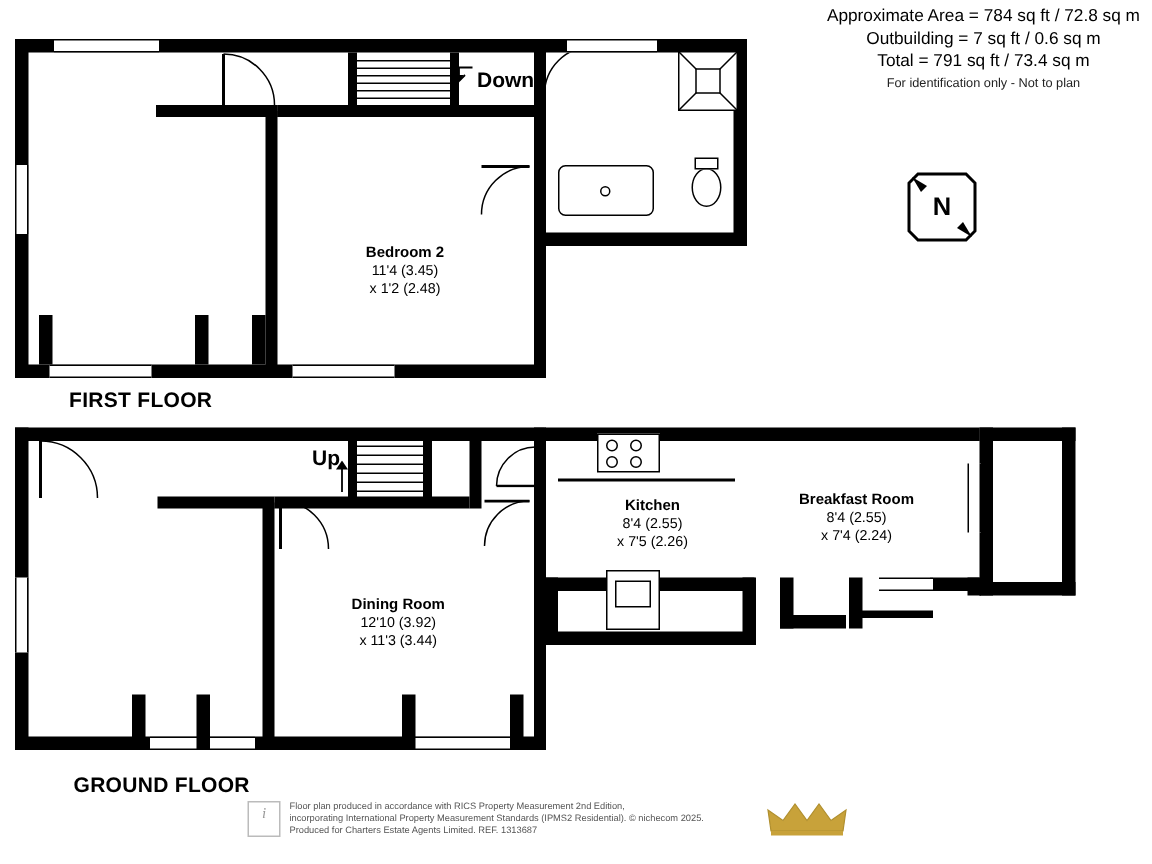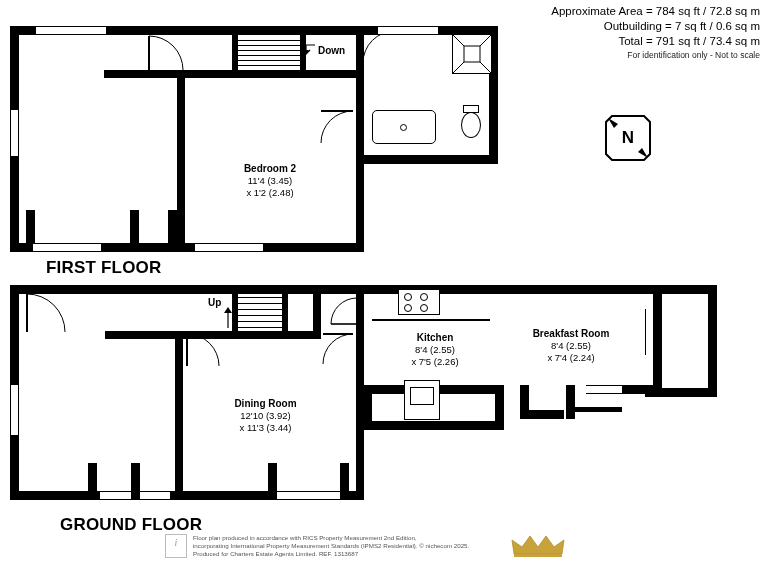--- a/index.html
+++ b/index.html
@@ -20,34 +20,34 @@
     left: 0; top: 0;
     width: 768px; height: 576px;
   }
   .abs { position: absolute; }
 
   
   .area-info {
     position: absolute;
     right: 8px;
     top: 4px;
-    text-align: right;
+    text-align: center;
     font-size: 11.5px;
     line-height: 15px;
     color: #000;
   }
   .area-info .disclaimer {
     font-size: 8.5px;
     line-height: 13px;
     color: #222;
   }
 
   .floor-label {
     position: absolute;
-    font-size: 17px;
+    font-size: 14px;
     font-weight: bold;
     letter-spacing: .2px;
     padding-left: 38px;
   }
 
   .room {
     position: absolute;
     text-align: center;
     font-size: 9.5px;
     line-height: 12px;
@@ -55,21 +55,21 @@
     white-space: nowrap;
   }
   .room .rname {
     font-weight: bold;
     font-size: 10px;
     line-height: 13px;
   }
 
   .tiny-label {
     position: absolute;
-    font-size: 10px;
+    font-size: 14px;
     font-weight: bold;
   }
 
   
   .wall {
     position: absolute;
     background: #000000;
   }
   .thinline {
     position: absolute;
@@ -158,21 +158,21 @@
 </style>
 </head>
 <body>
 
 <div class="stage">
 
   <div class="area-info">
     <div>Approximate Area = 784 sq ft / 72.8 sq m</div>
     <div>Outbuilding = 7 sq ft / 0.6 sq m</div>
     <div>Total = 791 sq ft / 73.4 sq m</div>
-    <div class="disclaimer">For identification only - Not to scale</div>
+    <div class="disclaimer">For identification only - Not to plan</div>
   </div>
 
   <div class="compass" style="left:600px; top:110px;">
     <svg width="56" height="56" viewBox="0 0 56 56">
       <path d="M12 6 L44 6 L50 12 L50 44 L44 50 L12 50 L6 44 L6 12 Z" fill="none" stroke="#000" stroke-width="2"></path>
       <path d="M8 8 L18 14 L14 18 Z" fill="#000"></path>
       <path d="M48 48 L38 42 L42 38 Z" fill="#000"></path>
     </svg>
     <div class="n">N</div>
   </div>
@@ -361,21 +361,21 @@
       <div>8'4 (2.55)</div>
       <div>x 7'5 (2.26)</div>
     </div>
     <div class="room" style="left:506px; top:52px; width:130px;">
       <div class="rname">Breakfast Room</div>
       <div>8'4 (2.55)</div>
       <div>x 7'4 (2.24)</div>
     </div>
   </div>
 
-  <div class="floor-label" style="left:22px; top:515px;">GROUND FLOOR</div>
+  <div class="floor-label" style="left:11px; top:515px;">GROUND FLOOR</div>
 
   <div class="footer">
     <div class="footer-row">
       <div class="footer-icon"></div>
       <div>
         <div>Floor plan produced in accordance with RICS Property Measurement 2nd Edition,</div>
         <div>incorporating International Property Measurement Standards (IPMS2 Residential).  © nichecom 2025.</div>
         <div>Produced for Charters Estate Agents Limited.   REF. 1313687</div>
       </div>
     </div>

